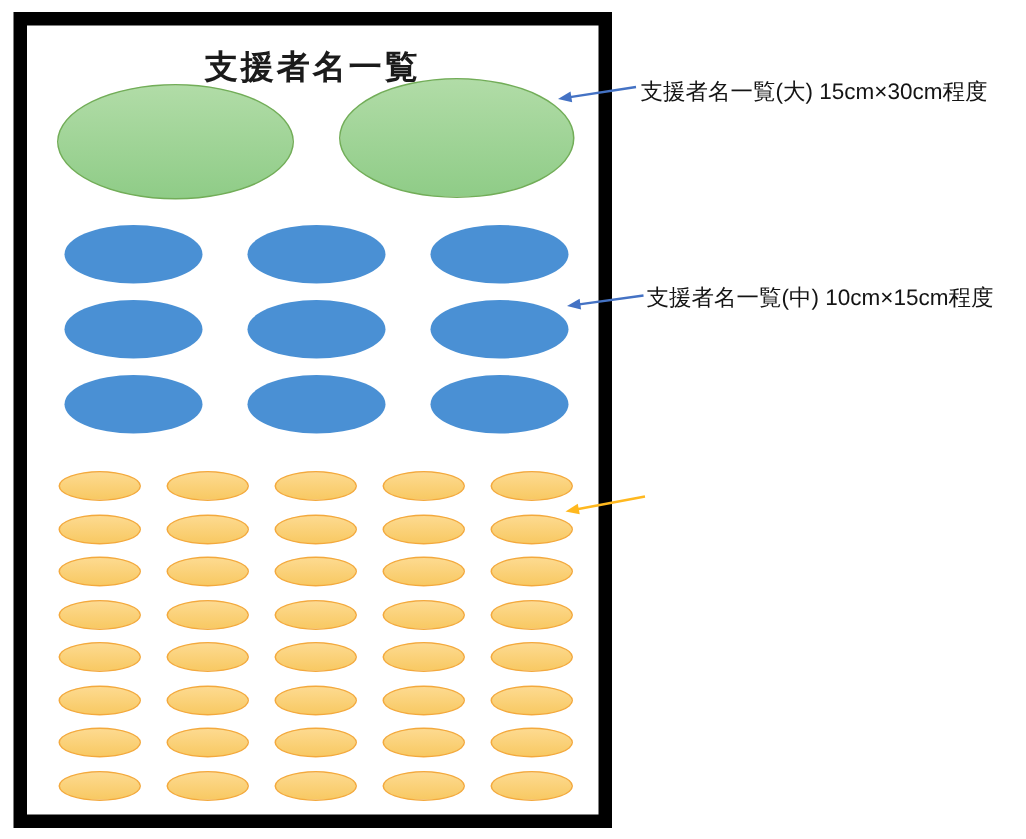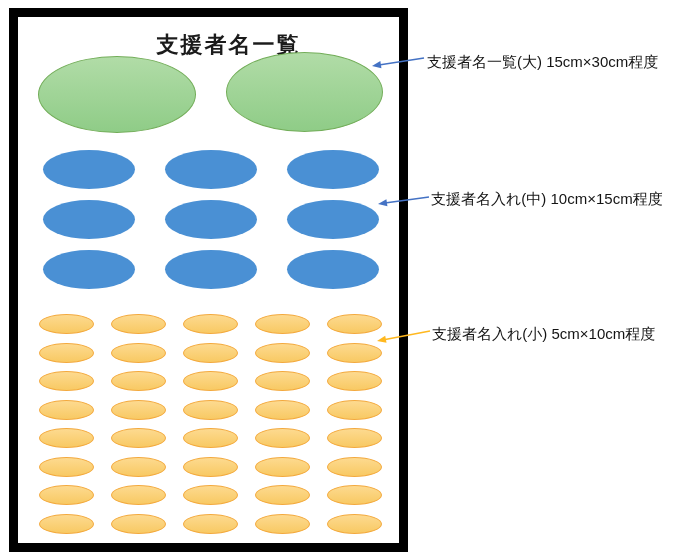--- a/index.html
+++ b/index.html
@@ -19,21 +19,20 @@
   .poster-title {
     position: absolute;
     left: 0;
     width: 100%;
     text-align: center;
     font-family: "DejaVu Serif", "Liberation Serif", serif;
     font-weight: 600;
     color: #1b1b1b;
     letter-spacing: 2px;
     white-space: nowrap;
-    margin-left: 20px;
   }
   .ellipse {
     position: absolute;
     border-radius: 50%;
     box-sizing: border-box;
   }
   .annotation-label {
     position: absolute;
     white-space: nowrap;
     color: #141414;
@@ -109,15 +108,14 @@
     <div class="ellipse" style="left: 111px; top: 485px; width: 55px; height: 20px; background: linear-gradient(rgb(253, 218, 144), rgb(248, 201, 99)); border: 1px solid rgb(243, 169, 61);"></div>
     <div class="ellipse" style="left: 183px; top: 485px; width: 55px; height: 20px; background: linear-gradient(rgb(253, 218, 144), rgb(248, 201, 99)); border: 1px solid rgb(243, 169, 61);"></div>
     <div class="ellipse" style="left: 255px; top: 485px; width: 55px; height: 20px; background: linear-gradient(rgb(253, 218, 144), rgb(248, 201, 99)); border: 1px solid rgb(243, 169, 61);"></div>
     <div class="ellipse" style="left: 327px; top: 485px; width: 55px; height: 20px; background: linear-gradient(rgb(253, 218, 144), rgb(248, 201, 99)); border: 1px solid rgb(243, 169, 61);"></div>
     <div class="ellipse" style="left: 39px; top: 513.5px; width: 55px; height: 20px; background: linear-gradient(rgb(253, 218, 144), rgb(248, 201, 99)); border: 1px solid rgb(243, 169, 61);"></div>
     <div class="ellipse" style="left: 111px; top: 513.5px; width: 55px; height: 20px; background: linear-gradient(rgb(253, 218, 144), rgb(248, 201, 99)); border: 1px solid rgb(243, 169, 61);"></div>
     <div class="ellipse" style="left: 183px; top: 513.5px; width: 55px; height: 20px; background: linear-gradient(rgb(253, 218, 144), rgb(248, 201, 99)); border: 1px solid rgb(243, 169, 61);"></div>
     <div class="ellipse" style="left: 255px; top: 513.5px; width: 55px; height: 20px; background: linear-gradient(rgb(253, 218, 144), rgb(248, 201, 99)); border: 1px solid rgb(243, 169, 61);"></div>
     <div class="ellipse" style="left: 327px; top: 513.5px; width: 55px; height: 20px; background: linear-gradient(rgb(253, 218, 144), rgb(248, 201, 99)); border: 1px solid rgb(243, 169, 61);"></div>
     <div class="annotation-label" style="left: 427px; top: 53px;">支援者名一覧(大) 15cm×30cm程度</div>
-    <div class="annotation-label" style="left: 431px; top: 190px;">支援者名入れ(中) 10cm×15cm程度</div>
-    <div class="annotation-label" style="left: 432px; top: 325px;">支援者名入れ(小) 5cm×10cm程度</div>
+    <div class="annotation-label" style="left: 431px; top: 190px;">支援者名一覧(中) 10cm×15cm程度</div>
   </div>
 
 </body></html>

